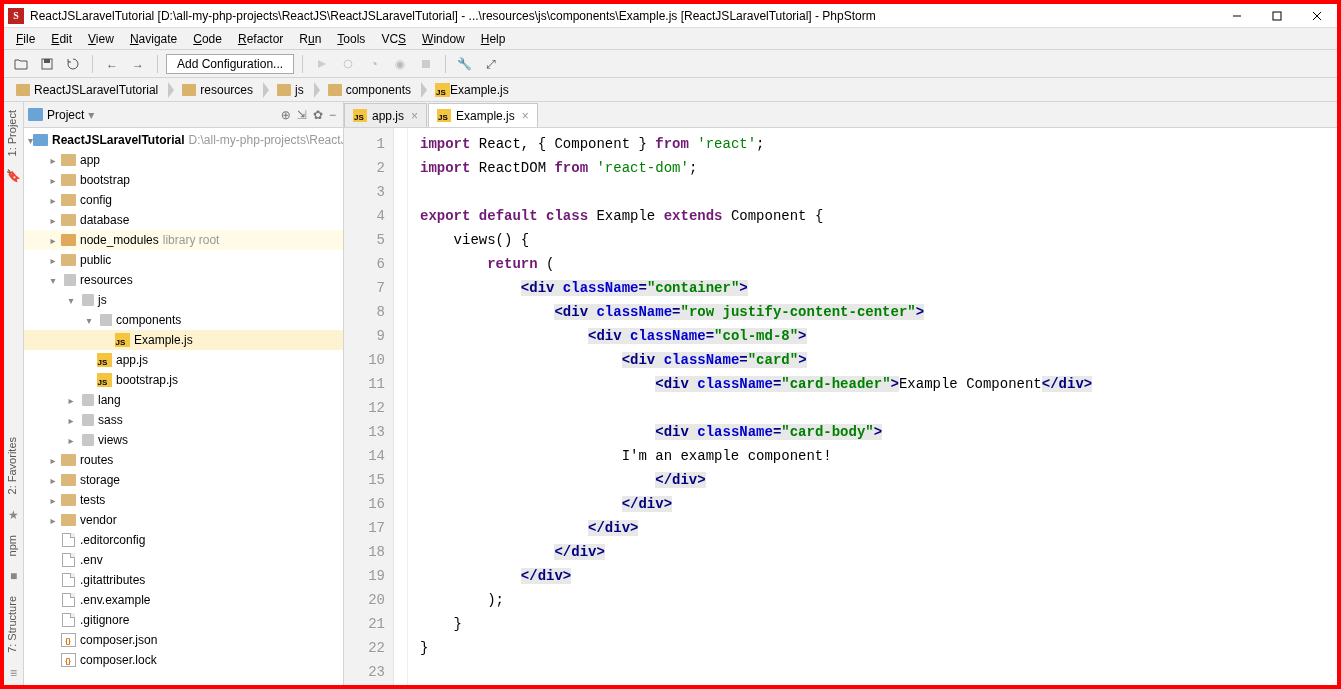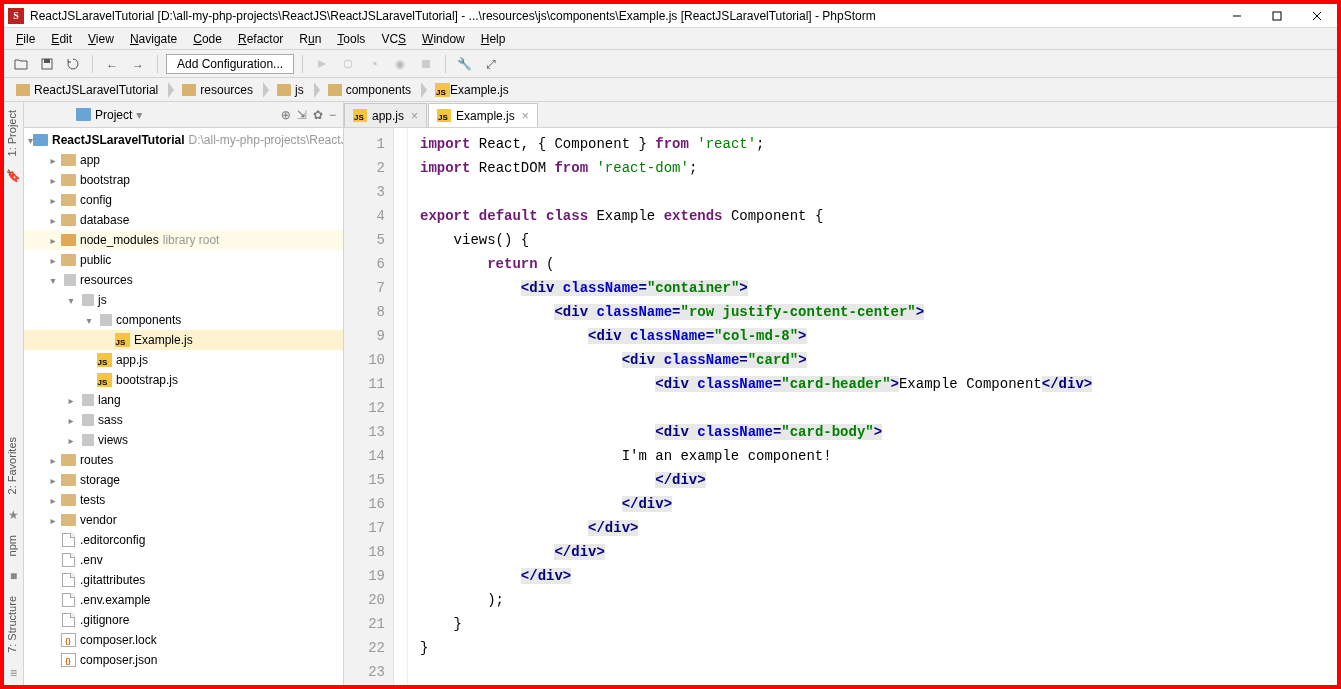--- a/index.html
+++ b/index.html
@@ -22,21 +22,21 @@
   .crumb { display: flex; align-items: center; padding: 0 10px 0 6px; position: relative; margin-right: 8px; background:#f2f2f2; height:22px;}
   .crumb::after { content:""; position:absolute; right:-6px; top:3px; width:0;height:0; border-top:8px solid transparent; border-bottom:8px solid transparent; border-left:6px solid #c8c8c8;}
   .crumb .ficon { width:14px;height:12px; background:#d9b36c; border-radius:1px; margin-right:4px; display:inline-block;}
   .crumb.last::after{display:none;}
   .main { flex: 1; display: flex; min-height: 0; }
   .leftrail { width: 20px; background: #f2f2f2; border-right: 1px solid #d4d4d4; display: flex; flex-direction: column; }
   .railtab { writing-mode: vertical-rl; transform: rotate(180deg); padding: 8px 2px; font-size: 11px; color: #555; text-align:center; cursor:default;}
   .railico { width:16px;height:16px; margin:4px auto; color:#888; display:flex;align-items:center;justify-content:center;}
   .sidebar { width: 320px; border-right: 1px solid #d4d4d4; display: flex; flex-direction: column; background:#fff;}
   .sidebar-hdr { height: 26px; border-bottom: 1px solid #d4d4d4; display: flex; align-items: center; padding: 0 4px; background:#f2f2f2;}
-  .sidebar-hdr .lbl { display:flex; align-items:center; gap:4px; flex:1;margin-left:48px;}
+  .sidebar-hdr .lbl { display:flex; align-items:center; gap:4px; flex:1;}
   .sidebar-hdr .hicon{ width:15px;height:13px; background:#6aa3d5; border-radius:1px;}
   .sidebar-hdr .gear { color:#777; padding:0 3px; cursor:default;}
   .tree { flex:1; overflow:auto; font-size:12px; padding-top:2px;}
   .node { display:flex; align-items:center; height:20px; white-space:nowrap; padding-right:4px; cursor:default;}
   .node .arrow { width:14px; text-align:center; color:#888; font-size:10px;}
   .node .arrow.blank{visibility:hidden;}
   .node .nicon { width:16px; height:14px; margin-right:4px; display:inline-flex; align-items:center; justify-content:center;}
   .foldericon { width:15px;height:12px; background:#dcb77a; border-radius:1px; position:relative;}
   .foldericon.grey{ background:#c7c7c7;}
   .foldericon.blue{ background:#6aa3d5;}
@@ -381,28 +381,28 @@
             <span class="nicon">
               <span class="fileicon"></span>
             </span>
             <span class="nlabel">.gitignore</span>
           </div>
         <div class="node" style="padding-left:22px">
             <span class="arrow blank">▸</span>
             <span class="nicon">
               <span class="jsonicon">{}</span>
             </span>
+            <span class="nlabel">composer.json</span>
+          </div>
+        <div class="node" style="padding-left:22px">
+            <span class="arrow blank">▸</span>
+            <span class="nicon">
+              <span class="jsonicon">{}</span>
+            </span>
             <span class="nlabel">composer.lock</span>
-          </div>
-        <div class="node" style="padding-left:22px">
-            <span class="arrow blank">▸</span>
-            <span class="nicon">
-              <span class="jsonicon">{}</span>
-            </span>
-            <span class="nlabel">composer.json</span>
           </div>
       </div>
     </div>
 
     <div class="editor">
       <div class="tabs">
         <div class="tab">
             <span class="jsicon" style="width:14px;height:13px">JS</span>
             <span>app.js</span>
             <span class="close">×</span>

